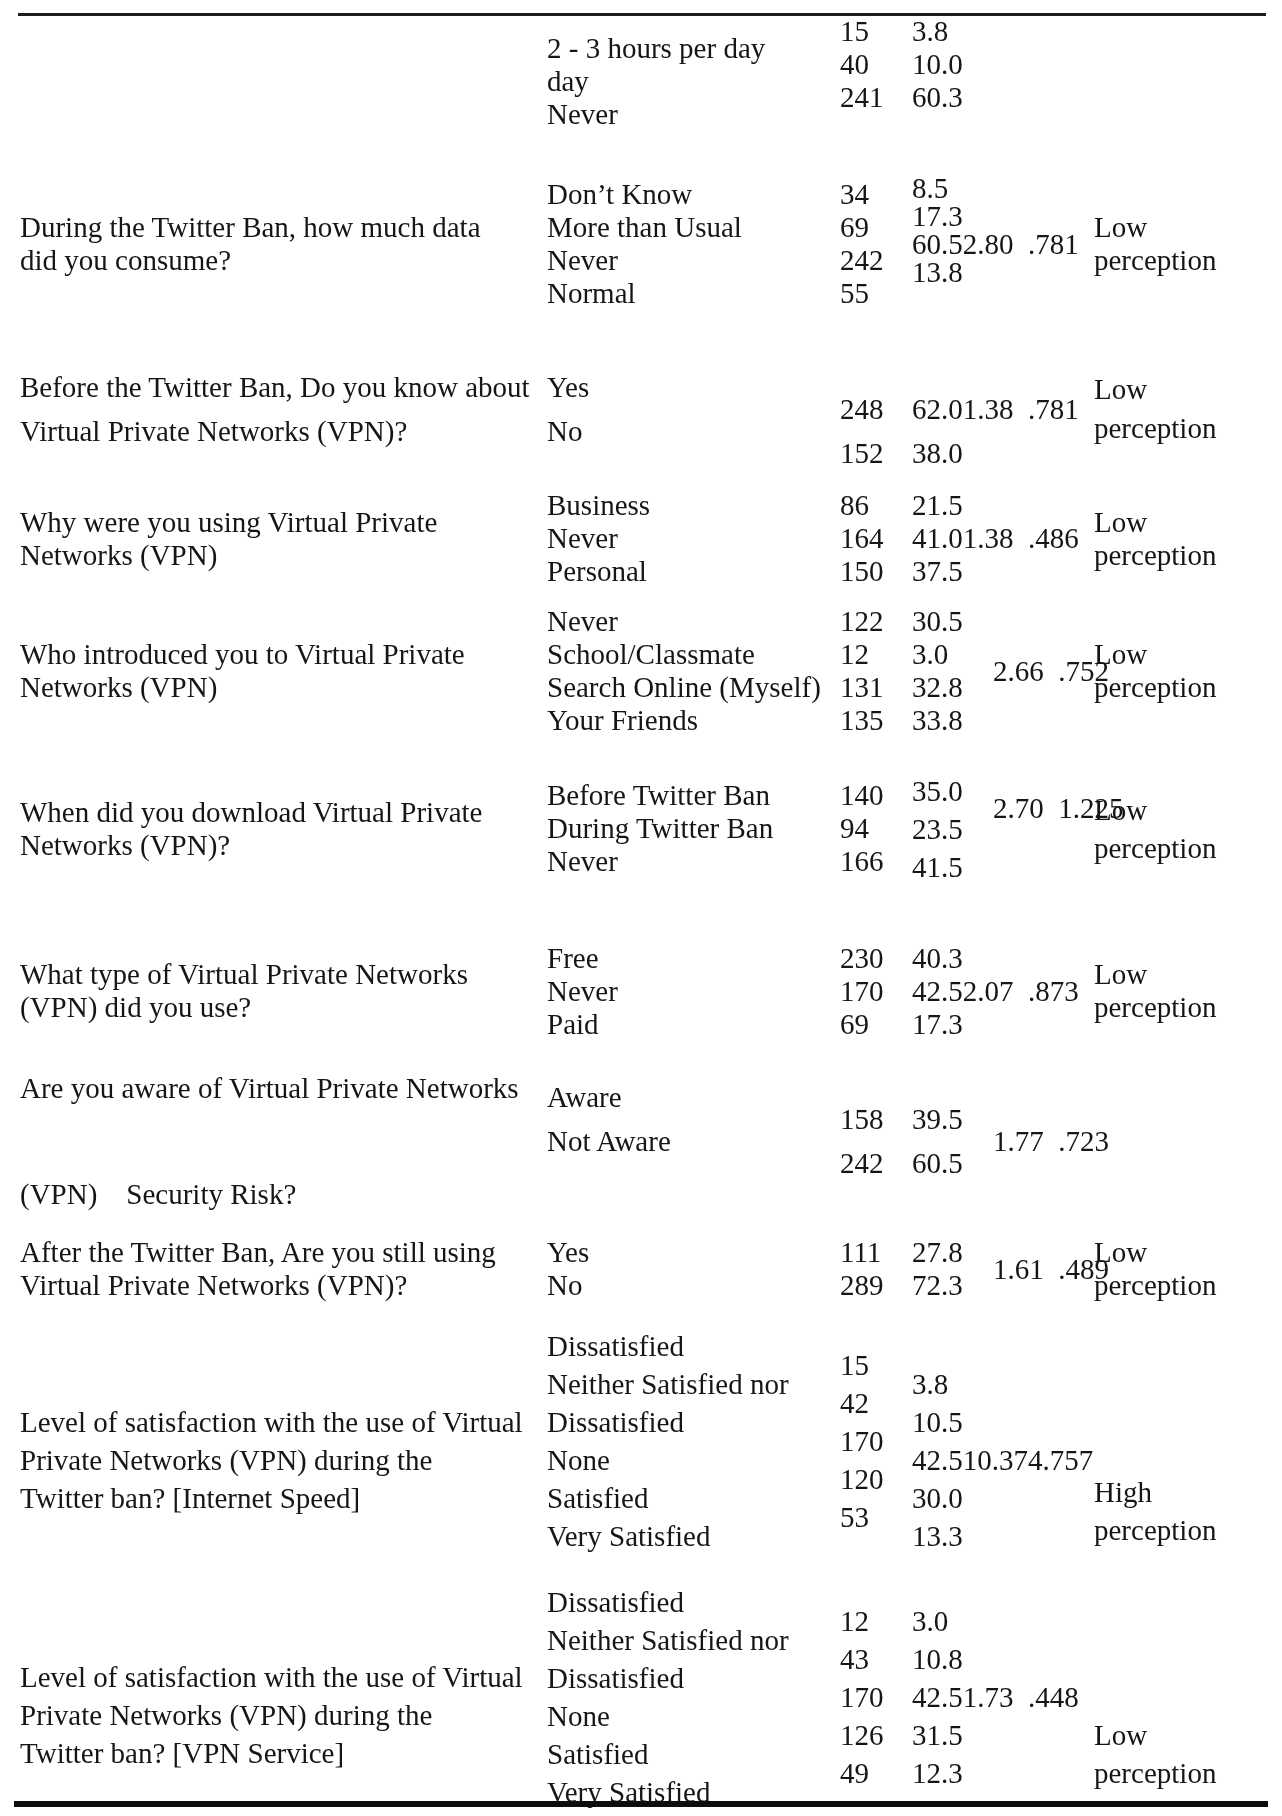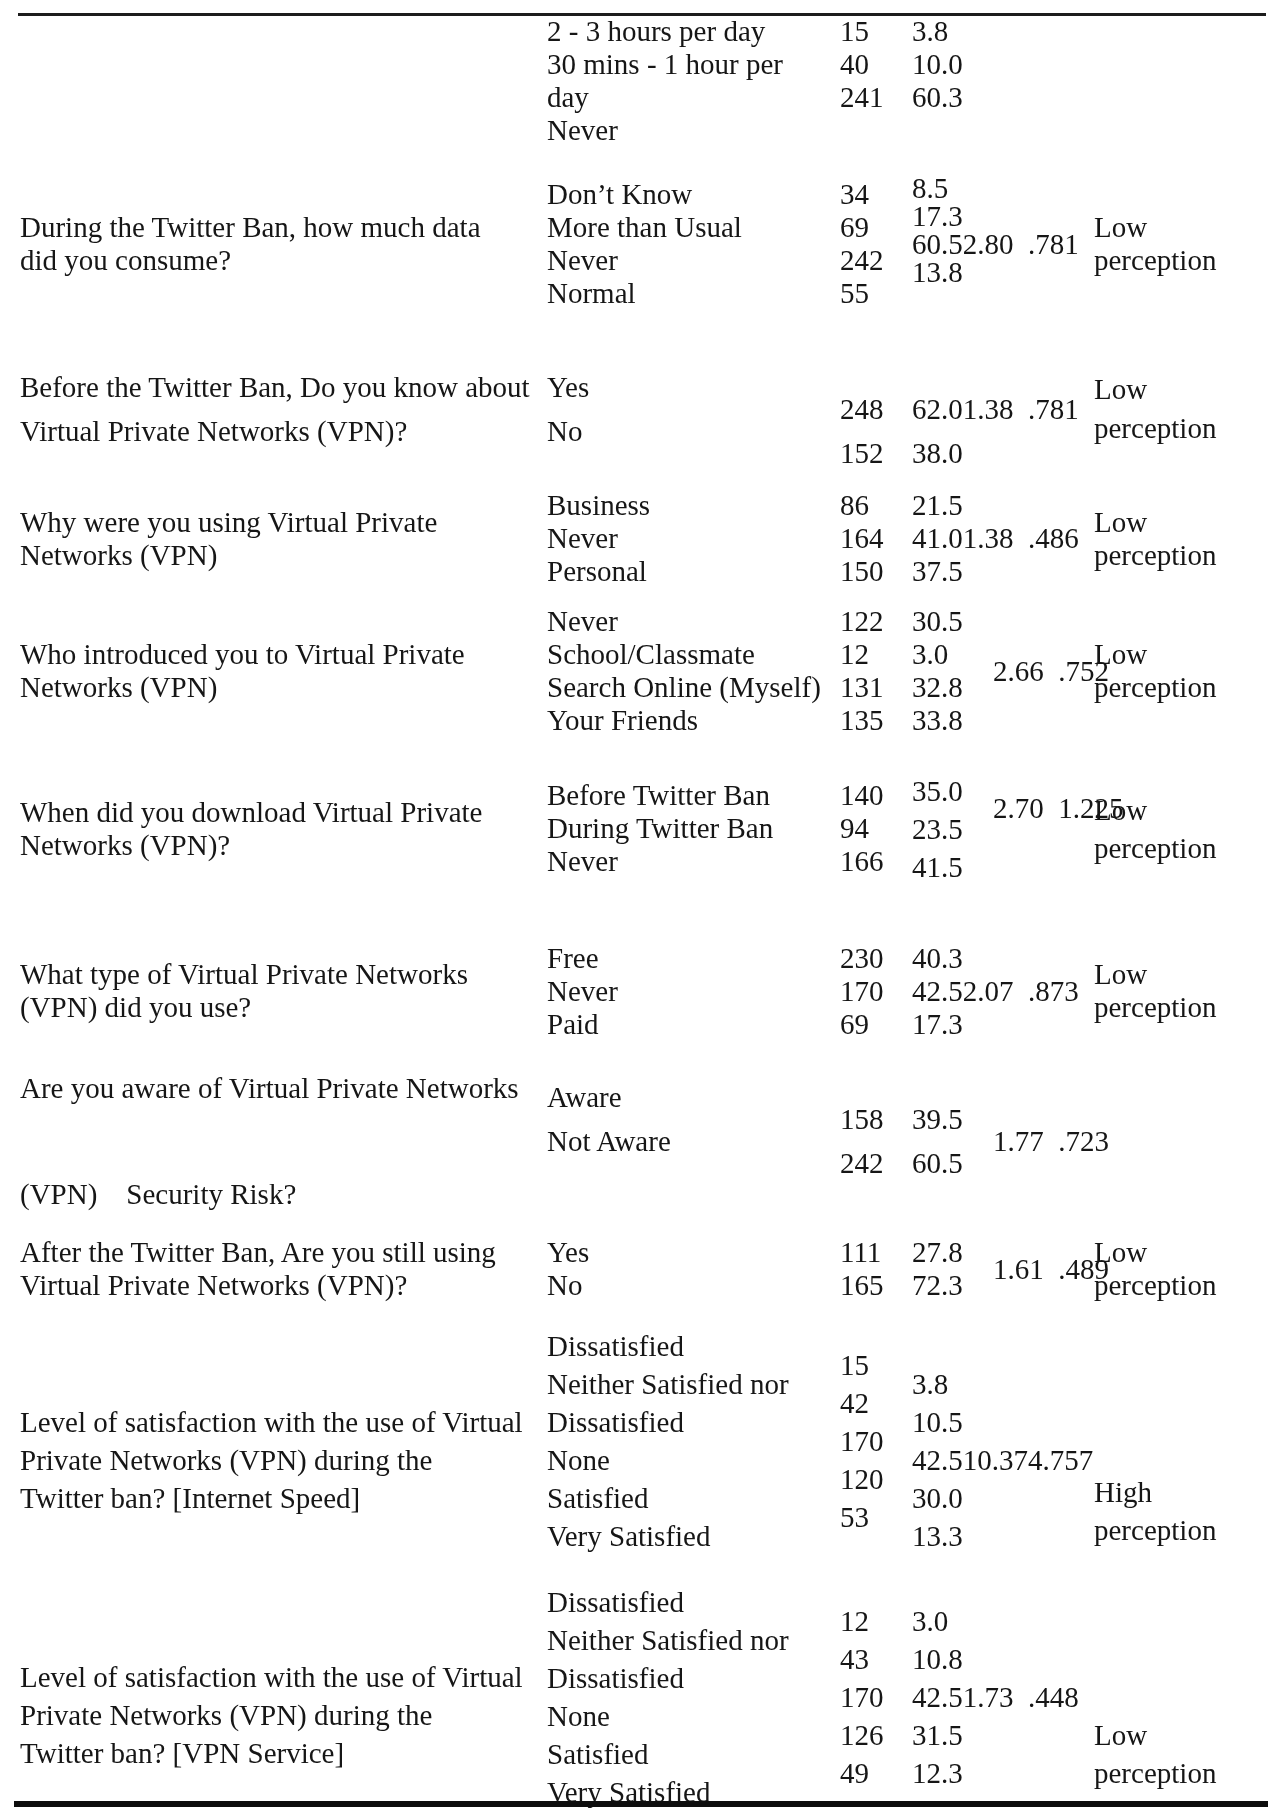--- a/index.html
+++ b/index.html
@@ -42,21 +42,20 @@
 
 <div class="page">
   <div class="rule rule-top"></div>
 
   <div class="tbl">
 
     <div class="sec" style="height:130px;">
       <div class="cell q"></div>
       <div class="cell opt">
           <div class="ln">2 - 3 hours per day</div>
-          <div class="ln">30 mins - 1 hour per</div>
           <div class="ln">day</div>
           <div class="ln">Never</div>
         </div>
       <div class="cell n">
           <div class="ln">15</div>
           <div class="ln">40</div>
           <div class="ln">241</div>
           <div class="ln">&nbsp;</div>
         </div>
       <div class="cell pct">
@@ -254,21 +253,21 @@
       <div class="cell q">
           <div class="ln">After the Twitter Ban, Are you still using</div>
           <div class="ln">Virtual Private Networks (VPN)?</div>
         </div>
       <div class="cell opt">
           <div class="ln">Yes</div>
           <div class="ln">No</div>
         </div>
       <div class="cell n">
           <div class="ln">111</div>
-          <div class="ln">165</div>
+          <div class="ln">289</div>
         </div>
       <div class="cell pct">
           <div class="ln">27.8</div>
           <div class="ln">72.3</div>
         </div>
       <div class="cell perc">
           <div class="ln">Low</div>
           <div class="ln">perception</div>
         </div>
       <span class="stats stats-mid">1.61  .489</span>

